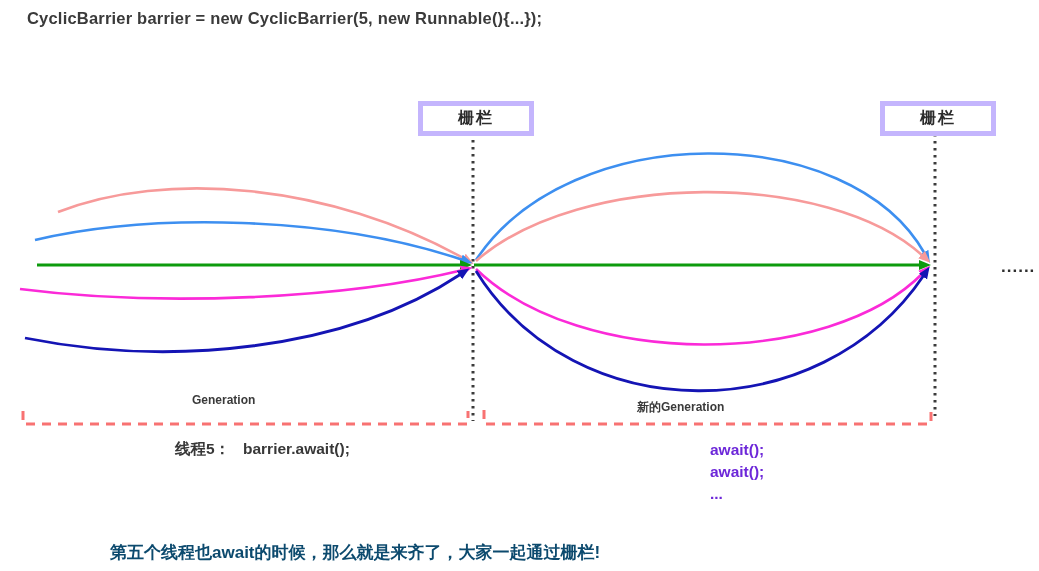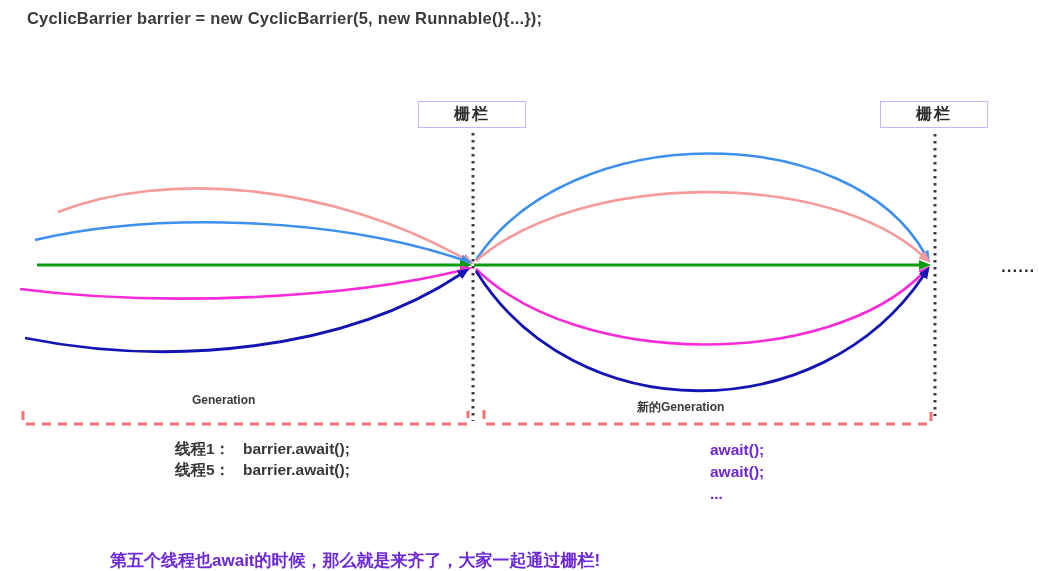--- a/index.html
+++ b/index.html
@@ -5,21 +5,21 @@
   html,body{margin:0;padding:0;background:#ffffff;}
   .stage{
     position:relative;width:1039px;height:571px;background:#ffffff;overflow:hidden;
     font-family:"Liberation Sans","DejaVu Sans",sans-serif;
   }
   .title{
     position:absolute;left:27px;top:9px;
     font-size:16.5px;font-weight:bold;color:#3a3a3a;letter-spacing:.2px;white-space:nowrap;
   }
   .barrier-box{
-    position:absolute;width:106px;height:25px;border:1px solid #c4b5fd;background:#ffffff;
+    position:absolute;width:106px;height:25px;border:5px solid #c4b5fd;background:#ffffff;
     display:flex;align-items:center;justify-content:center;
     font-size:16px;font-weight:bold;color:#2b2b2b;letter-spacing:2px;z-index:3;
   }
   .b1{left:418px;top:101px;}
   .b2{left:880px;top:101px;}
   svg.canvas{position:absolute;left:0;top:0;z-index:1;}
   .gen-label{
     position:absolute;font-size:12px;font-weight:bold;color:#3a3a3a;white-space:nowrap;z-index:2;
   }
   .g1{left:192px;top:393px;}
@@ -32,21 +32,21 @@
   .await-list{
     position:absolute;left:710px;top:439px;z-index:2;
     font-size:15.5px;font-weight:bold;color:#6d28d9;line-height:22px;white-space:nowrap;
   }
   .dots{
     position:absolute;left:1001px;top:257px;font-size:17px;font-weight:bold;color:#2e2e2e;
     letter-spacing:1px;z-index:2;
   }
   .footnote{
     position:absolute;left:110px;top:541px;
-    font-size:17px;font-weight:bold;color:#6d28d9;white-space:nowrap;z-index:2;margin-top:8px;
+    font-size:17px;font-weight:bold;color:#0c4a6e;white-space:nowrap;z-index:2;
   }
 </style>
 </head>
 <body>
 
 <div class="stage">
 
   <div class="title">CyclicBarrier barrier = new CyclicBarrier(5, new Runnable(){...});</div>
 
   <svg class="canvas" width="1039" height="571" viewBox="0 0 1039 571">
@@ -92,23 +92,20 @@
   </div>
   <div class="barrier-box b2">
     <span>栅栏</span>
   </div>
 
   <div class="gen-label g1">Generation</div>
   <div class="gen-label g2">新的Generation</div>
 
   <div class="thread-list">
     <div class="trow">
-      <span class="tlabel">线程1：</span><span class="tcode">barrier.await();</span>
-    </div>
-    <div class="trow">
       <span class="tlabel">线程5：</span><span class="tcode">barrier.await();</span>
     </div>
   </div>
 
   <div class="await-list">
     <div>await();</div>
     <div>await();</div>
     <div>...</div>
   </div>
 

